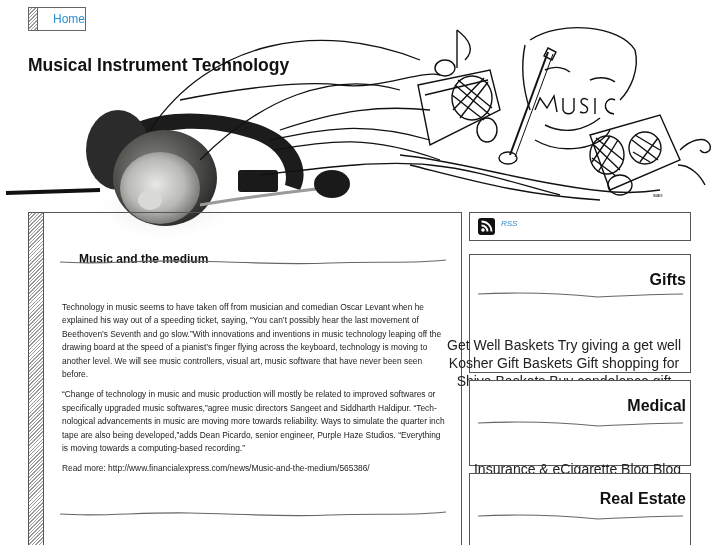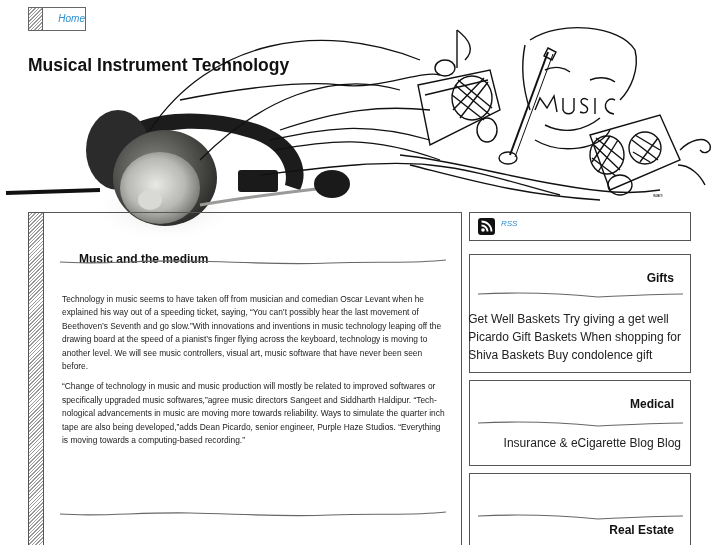--- a/index.html
+++ b/index.html
@@ -2,42 +2,42 @@
 <html><head>
 <meta charset="utf-8">
 <style>
   html, body { margin: 0; padding: 0; background: #ffffff; }
   body { width: 727px; height: 545px; position: relative; overflow: hidden; font-family: "Liberation Sans", sans-serif; color: #111; }
   .hatch { background: repeating-linear-gradient(135deg, #ffffff 0px, #ffffff 1.5px, #9a9a9a 1.5px, #9a9a9a 2.5px); }
 
   
   .nav { position: absolute; left: 28px; top: 7px; width: 58px; height: 24px; border: 1px solid #666; box-sizing: border-box; display: flex; }
   .nav .hatch { width: 15px; height: 100%; border-right: 1px solid #666; }
-  .nav a { font-size: 10px; color: #2a8fd0; text-decoration: none; line-height: 22px; padding-left: 15px; font-style: italic; }
+  .nav a { font-size: 12px; color: #2a8fd0; text-decoration: none; line-height: 22px; padding-left: 15px; }
 
   .site-title { position: absolute; left: 28px; top: 55px; font-size: 17.5px; font-weight: bold; color: #111; margin: 0; letter-spacing: 0px; }
 
   
   .header-art { position: absolute; left: 0; top: 0; width: 727px; height: 240px; pointer-events: none; }
 
   
   .main { position: absolute; left: 28px; top: 212px; width: 434px; height: 340px; border: 1px solid #555; box-sizing: border-box; background: rgba(255,255,255,0.0); }
   .main .hatch { position: absolute; left: 0; top: 0; width: 14px; height: 100%; border-right: 1px solid #555; }
   .post-title { position: absolute; left: 33px; top: 22px; font-size: 12px; font-weight: bold; margin: 17px; color: #111; }
   .squiggle { position: absolute; }
-  .post-body { position: absolute; left: 33px; top: 80px; width: 386px; font-size: 8.4px; line-height: 13.4px; color: #222; }
+  .post-body { position: absolute; left: 33px; top: 88px; width: 386px; font-size: 8.4px; line-height: 13.4px; color: #222; }
   .post-body p { margin: 0 0 7px 0; }
 
   
   .box { position: absolute; left: 469px; width: 222px; border: 1px solid #555; box-sizing: border-box; background: #fff; }
   .rss { top: 212px; height: 29px; display: flex; align-items: center; font-style: italic; }
   .rss-icon { width: 17px; height: 17px; margin-left: 8px; background: #111; border-radius: 3px; position: relative; }
   .rss a { font-size: 8px; color: #2a8fd0; text-decoration: none; margin-left: 6px; margin-top: -6px; }
-  .widget-title { position: absolute; right: 16px; font-size: 12px; font-weight: bold; margin: 0; color: #111; }
-  .widget-list { position: absolute; right: 9px; text-align: left; font-size: 12px; color: #222; }
+  .widget-title { position: absolute; right: 4px; font-size: 16px; font-weight: bold; margin: 0; color: #111; }
+  .widget-list { position: absolute; right: 9px; text-align: center; font-size: 14px; color: #222; margin-top: 26px; }
   .widget-list div { line-height: 18px; white-space: nowrap; }
 </style>
 </head>
 <body>
 
 <svg class="header-art" viewBox="0 0 727 240" xmlns="http://www.w3.org/2000/svg">
   <defs>
     <radialGradient id="cupSilver" cx="45%" cy="45%" r="60%">
       <stop offset="0%" stop-color="#e8e8e6"></stop>
       <stop offset="60%" stop-color="#b8b8b4"></stop>
@@ -134,20 +134,21 @@
 
 <div class="main">
   <div class="hatch"></div>
   <h2 class="post-title">Music and the medium</h2>
   <svg class="squiggle" style="left:31px; top:44px;" width="386" height="10">
     <path d="M0 5 C 40 8, 80 3, 130 4 C 180 5, 220 8, 270 6 C 320 4, 350 7, 386 3" stroke="#666" stroke-width="1.2" fill="none"></path>
   </svg>
   <div class="post-body">
     <p>Technology in music seems to have taken off from musician and comedian Oscar Levant when he explained his way out of a speeding ticket, saying, “You can’t possibly hear the last movement of Beethoven’s Seventh and go slow.”With innovations and inventions in music technology leaping off the drawing board at the speed of a pianist’s finger flying across the keyboard, technology is moving to another level. We will see music controllers, visual art, music software that have never been seen before.</p>
     <p>“Change of technology in music and music production will mostly be related to improved softwares or specifically upgraded music softwares,”agree music directors Sangeet and Siddharth Haldipur. “Tech- nological advancements in music are moving more towards reliability. Ways to simulate the quarter inch tape are also being developed,”adds Dean Picardo, senior engineer, Purple Haze Studios. “Everything is moving towards a computing-based recording.”</p>
+    <p>Read more: http://www.financialexpress.com/news/Music-and-the-medium/565386/</p>
   </div>
   <svg class="squiggle" style="left:31px; top:296px;" width="386" height="10">
     <path d="M0 5 C 40 8, 80 3, 130 4 C 180 5, 220 8, 270 6 C 320 4, 350 7, 386 3" stroke="#666" stroke-width="1.2" fill="none"></path>
   </svg>
 </div>
 
 <div class="box rss">
   <div class="rss-icon">
     <svg width="17" height="17" viewBox="0 0 17 17">
       <circle cx="5" cy="12" r="1.8" fill="#fff"></circle>
@@ -158,33 +159,33 @@
   <a href="#">RSS</a>
 </div>
 
 <div class="box" style="top:254px; height:119px;">
   <h3 class="widget-title" style="top:16px;">Gifts</h3>
   <svg class="squiggle" style="left:8px; top:36px;" width="205" height="8">
     <path d="M0 3 C 40 1, 80 2, 120 6 C 160 4, 190 3, 205 3" stroke="#666" stroke-width="1.2" fill="none"></path>
   </svg>
   <div class="widget-list" style="top:55px;">
     <div>Get Well Baskets Try giving a get well</div>
-    <div>Picardo Gift Baskets When shopping for</div>
+    <div>Kosher Gift Baskets Gift shopping for</div>
     <div>Shiva Baskets Buy condolence gift</div>
   </div>
 </div>
 
 <div class="box" style="top:380px; height:86px;">
   <h3 class="widget-title" style="top:16px;">Medical</h3>
   <svg class="squiggle" style="left:8px; top:39px;" width="205" height="8">
     <path d="M0 3 C 40 1, 80 2, 120 6 C 160 4, 190 3, 205 3" stroke="#666" stroke-width="1.2" fill="none"></path>
   </svg>
   <div class="widget-list" style="top:53px;">
     <div>Insurance &amp; eCigarette Blog Blog</div>
   </div>
 </div>
 
 <div class="box" style="top:473px; height:80px;">
-  <h3 class="widget-title" style="top:16px;margin-top:33px;">Real Estate</h3>
+  <h3 class="widget-title" style="top:16px;">Real Estate</h3>
   <svg class="squiggle" style="left:8px; top:39px;" width="205" height="8">
     <path d="M0 3 C 40 1, 80 2, 120 6 C 160 4, 190 3, 205 3" stroke="#666" stroke-width="1.2" fill="none"></path>
   </svg>
 </div>
 
 </body></html>

